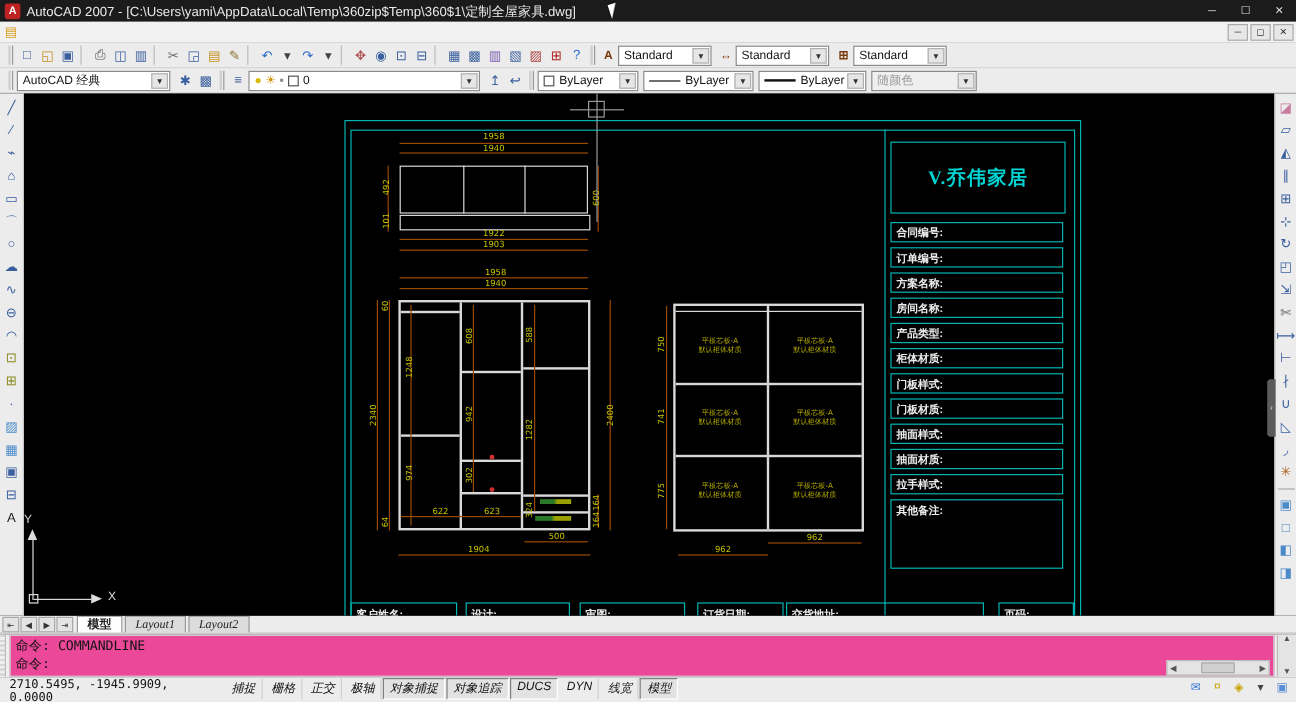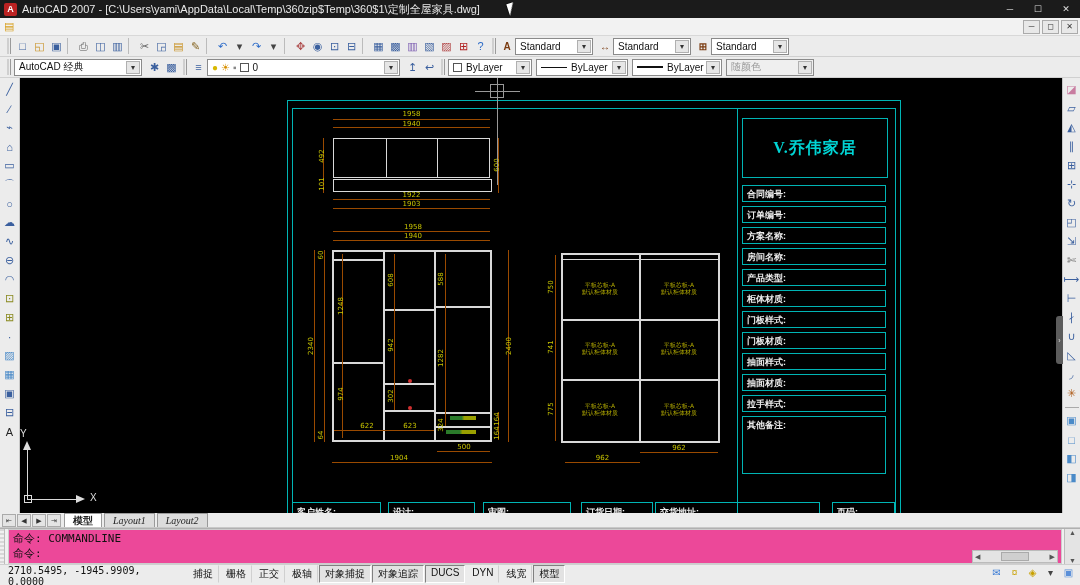--- a/index.html
+++ b/index.html
@@ -79,21 +79,21 @@
   .cmd{height:36px;background:#f0f0f0;border-top:1px solid #b0b0b0;position:relative;}
   .cmd-handle{position:absolute;left:0;top:0;bottom:0;width:5px;border-right:1px solid #bbb;background:repeating-linear-gradient(#d8d8d8 0 2px,#f0f0f0 2px 4px);}
   .cmd-text{position:absolute;left:8px;right:18px;top:0;bottom:0;background:#ec4899;border:1px solid #ccc;font:11px/15px "DejaVu Sans Mono",monospace;color:#111;padding:1px 4px;}
   .cmd-vsb{position:absolute;right:0;top:0;bottom:0;width:16px;background:#e4e4e4;border-left:1px solid #bbb;display:flex;flex-direction:column;justify-content:space-between;align-items:center;font-size:7px;color:#555;}
   .cmd-hsb{position:absolute;right:22px;bottom:1px;width:86px;height:13px;background:#e4e4e4;border:1px solid #bbb;display:flex;align-items:center;justify-content:space-between;font-size:7px;color:#555;padding:0 2px;}
   .cmd-hsb .thumb{width:28px;height:9px;background:#cfcfcf;border:1px solid #aaa;}
   
   .statusbar{height:21px;background:#ececec;border-top:1px solid #cfcfcf;display:flex;align-items:flex-start;font-size:10px;color:#111;padding:0 4px;}
   .coords{font:10px "DejaVu Sans Mono",monospace;width:175px;padding-left:4px;}
   .toggles{display:flex;margin-left:8px;}
-  .toggle{padding:1px 5px;margin-right:1px;border:1px solid transparent;border-right-color:#d0d0d0;white-space:nowrap;}
+  .toggle{padding:1px 5px;margin-right:1px;border:1px solid transparent;border-right-color:#d0d0d0;white-space:nowrap;font-style:italic;}
   .toggle.active{border:1px solid;border-color:#808080 #fff #fff #808080;background:#e2e2e2;}
   .status-icons{margin-left:auto;display:flex;align-items:center;}
   .sicon{width:15px;height:15px;display:flex;align-items:center;justify-content:center;font-size:10px;margin-left:3px;}
 </style>
 </head>
 <body>
 
 <div class="app">
 
   <div class="titlebar">

